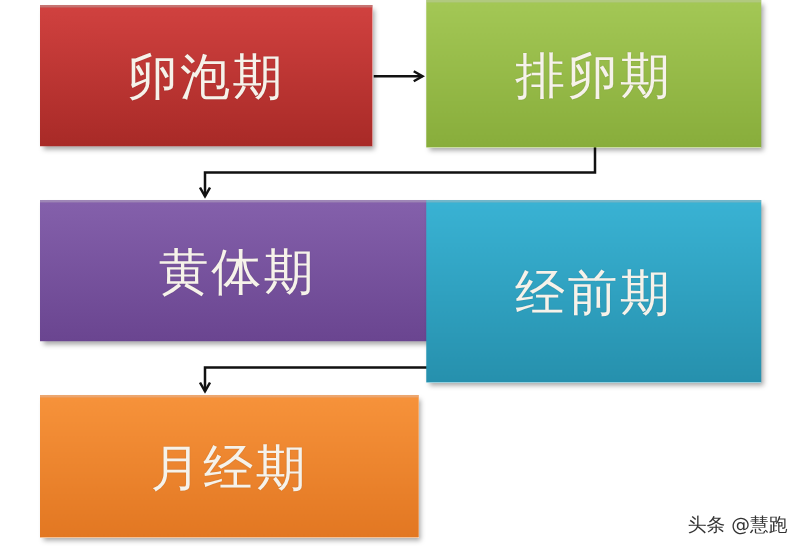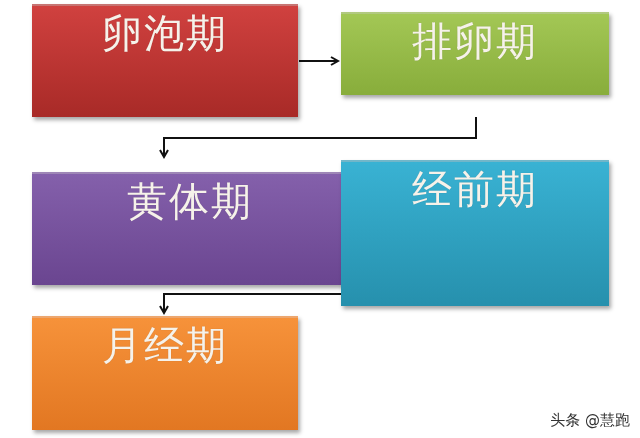--- a/index.html
+++ b/index.html
@@ -1,18 +1,18 @@
 <!DOCTYPE html>
 <html><head>
   <meta charset="utf-8">
   <style>
     html, body { margin: 0; padding: 0; }
     body { width: 640px; height: 438px; background: #ffffff; position: relative; overflow: hidden;
       font-family: "DejaVu Sans", sans-serif; }
-    .box { position: absolute; display: flex; justify-content: center;
+    .box { position: absolute; display: flex; align-items: center; justify-content: center;
       color: #f6f2ea; font-size: 40px; letter-spacing: 2px;
       box-shadow: 2px 3px 4px rgba(0,0,0,0.35);
       border-top: 2px solid rgba(255,255,255,0.35); box-sizing: border-box; }
     .box span { text-shadow: 0 0 1px rgba(0,0,0,0.2); }
     svg.conn { position: absolute; left: 0; top: 0; }
     .wm { position: absolute; right: 10px; bottom: 8px; font-size: 15px; color: #333; margin-top: 11px; }
   </style>
 </head>
 <body>
 
@@ -24,26 +24,26 @@
   </defs>
   <line x1="299" y1="61" x2="338" y2="61" stroke="#111" stroke-width="2" marker-end="url(#ah)"></line>
   <polyline points="476,117 476,138 164,138 164,157" fill="none" stroke="#111" stroke-width="2" marker-end="url(#ah)"></polyline>
   <line x1="299" y1="216" x2="338" y2="216" stroke="#111" stroke-width="2" marker-end="url(#ah)"></line>
   <polyline points="476,273 476,294 164,294 164,313" fill="none" stroke="#111" stroke-width="2" marker-end="url(#ah)"></polyline>
 </svg>
 
 <div class="box" style="left:32px;top:4px;width:266px;height:113px;background:linear-gradient(#d0413f,#a82a27);">
   <span>卵泡期</span>
 </div>
-<div class="box" style="left:341px;top:12px;width:268px;height:83px;background:linear-gradient(#a3c755,#88ad3b);">
+<div class="box" style="left:341px;top:0;width:268px;height:118px;background:linear-gradient(#a3c755,#88ad3b);">
   <span>排卵期</span>
 </div>
-<div class="box" style="left:32px;top:172px;width:316px;height:113px;background:linear-gradient(#8460ab,#6a4590);">
+<div class="box" style="left:32px;top:160px;width:316px;height:113px;background:linear-gradient(#8460ab,#6a4590);">
   <span>黄体期</span>
 </div>
 <div class="box" style="left:341px;top:160px;width:268px;height:146px;background:linear-gradient(#39b2d3,#2690ad);">
   <span>经前期</span>
 </div>
-<div class="box" style="left:32px;top:316px;width:266px;height:114px;background:linear-gradient(#f6923a,#e27722);">
+<div class="box" style="left:32px;top:316px;width:303px;height:114px;background:linear-gradient(#f6923a,#e27722);">
   <span>月经期</span>
 </div>
 
 <div class="wm">头条 @慧跑</div>
 
 </body></html>

